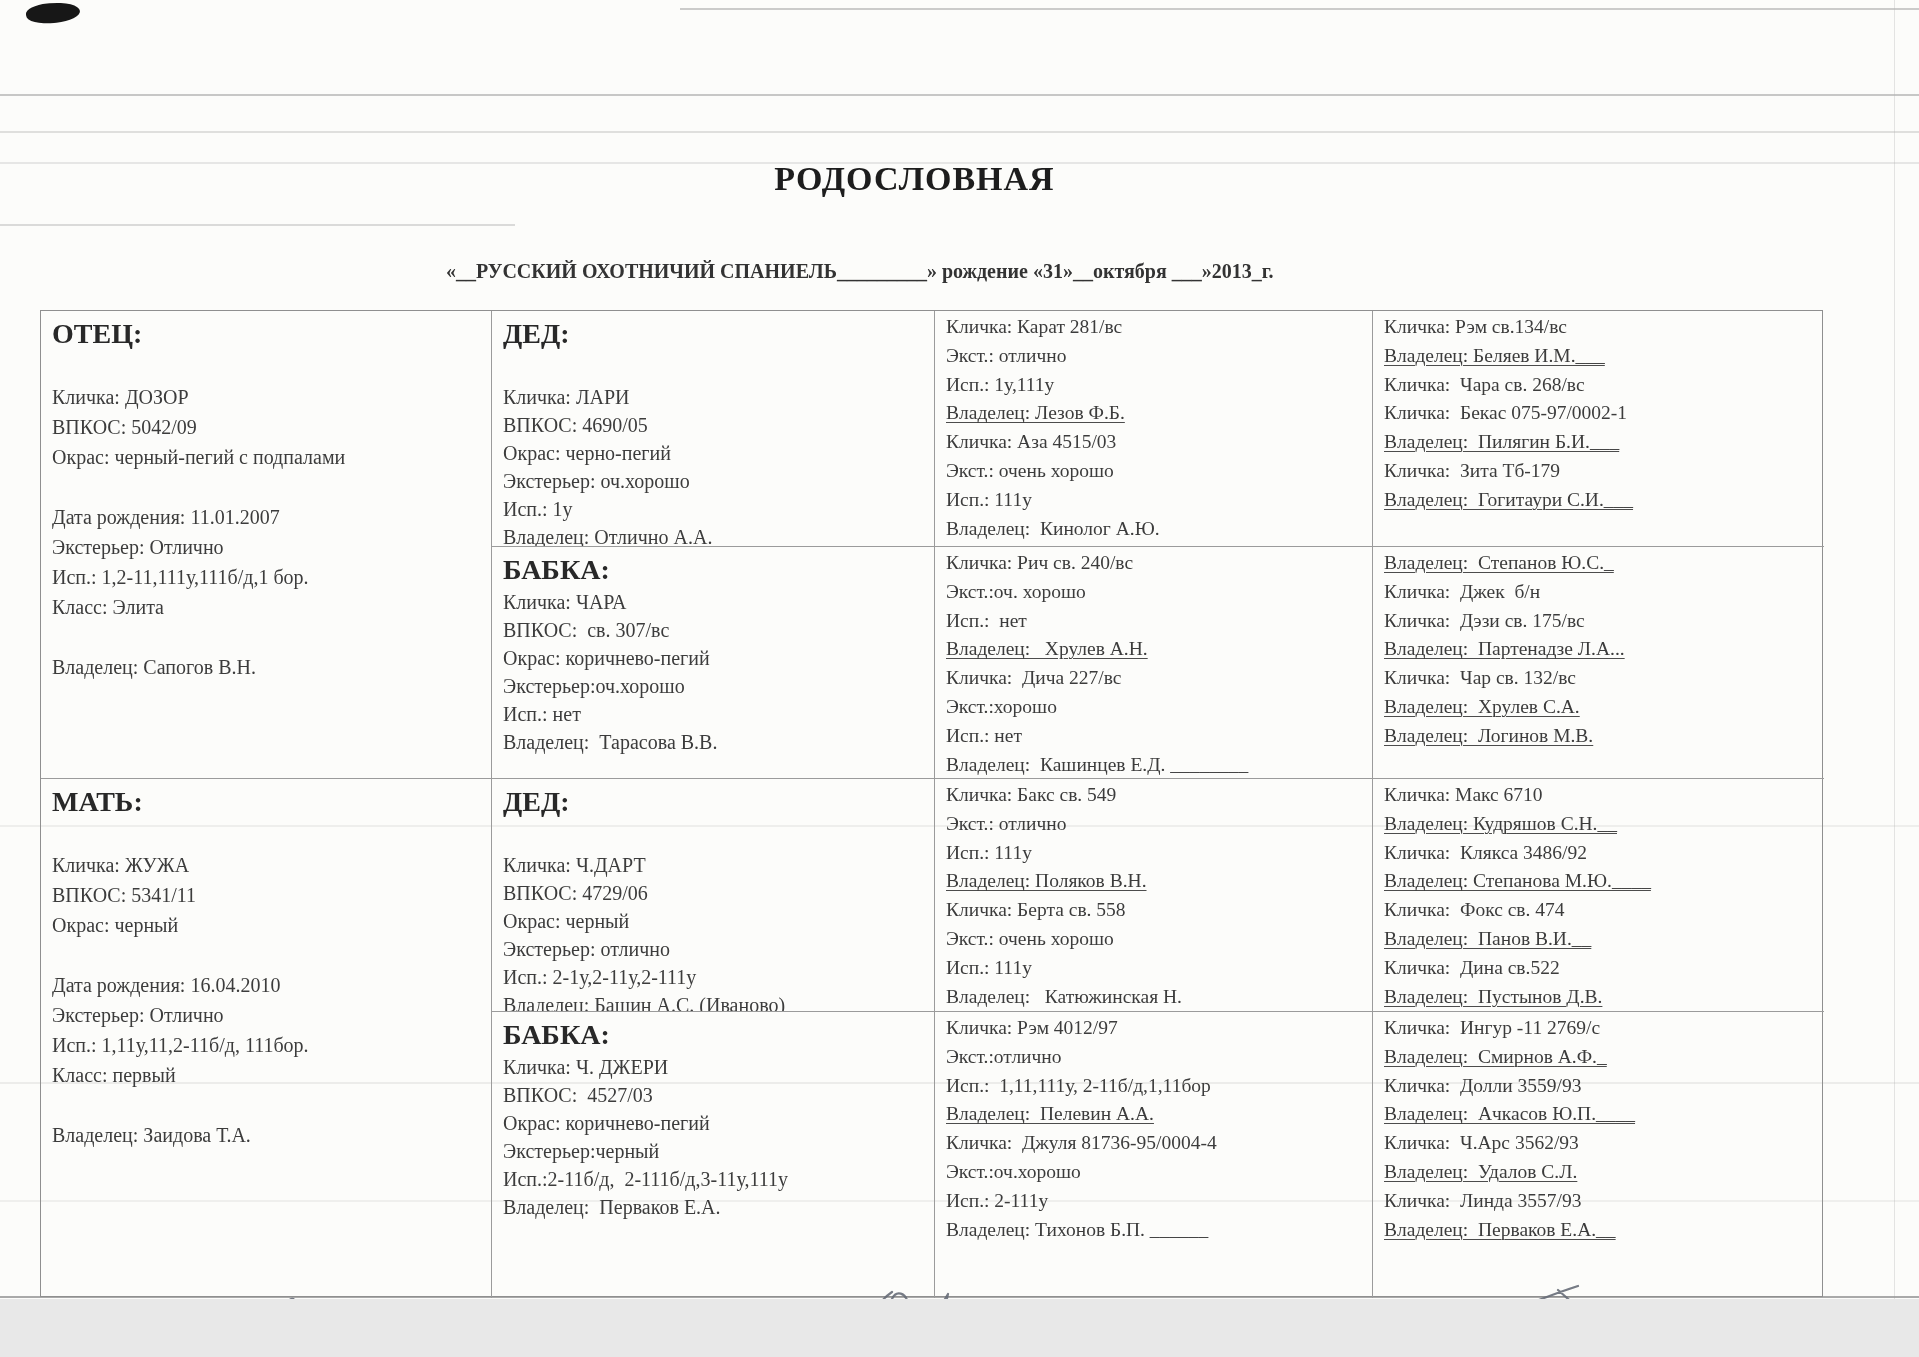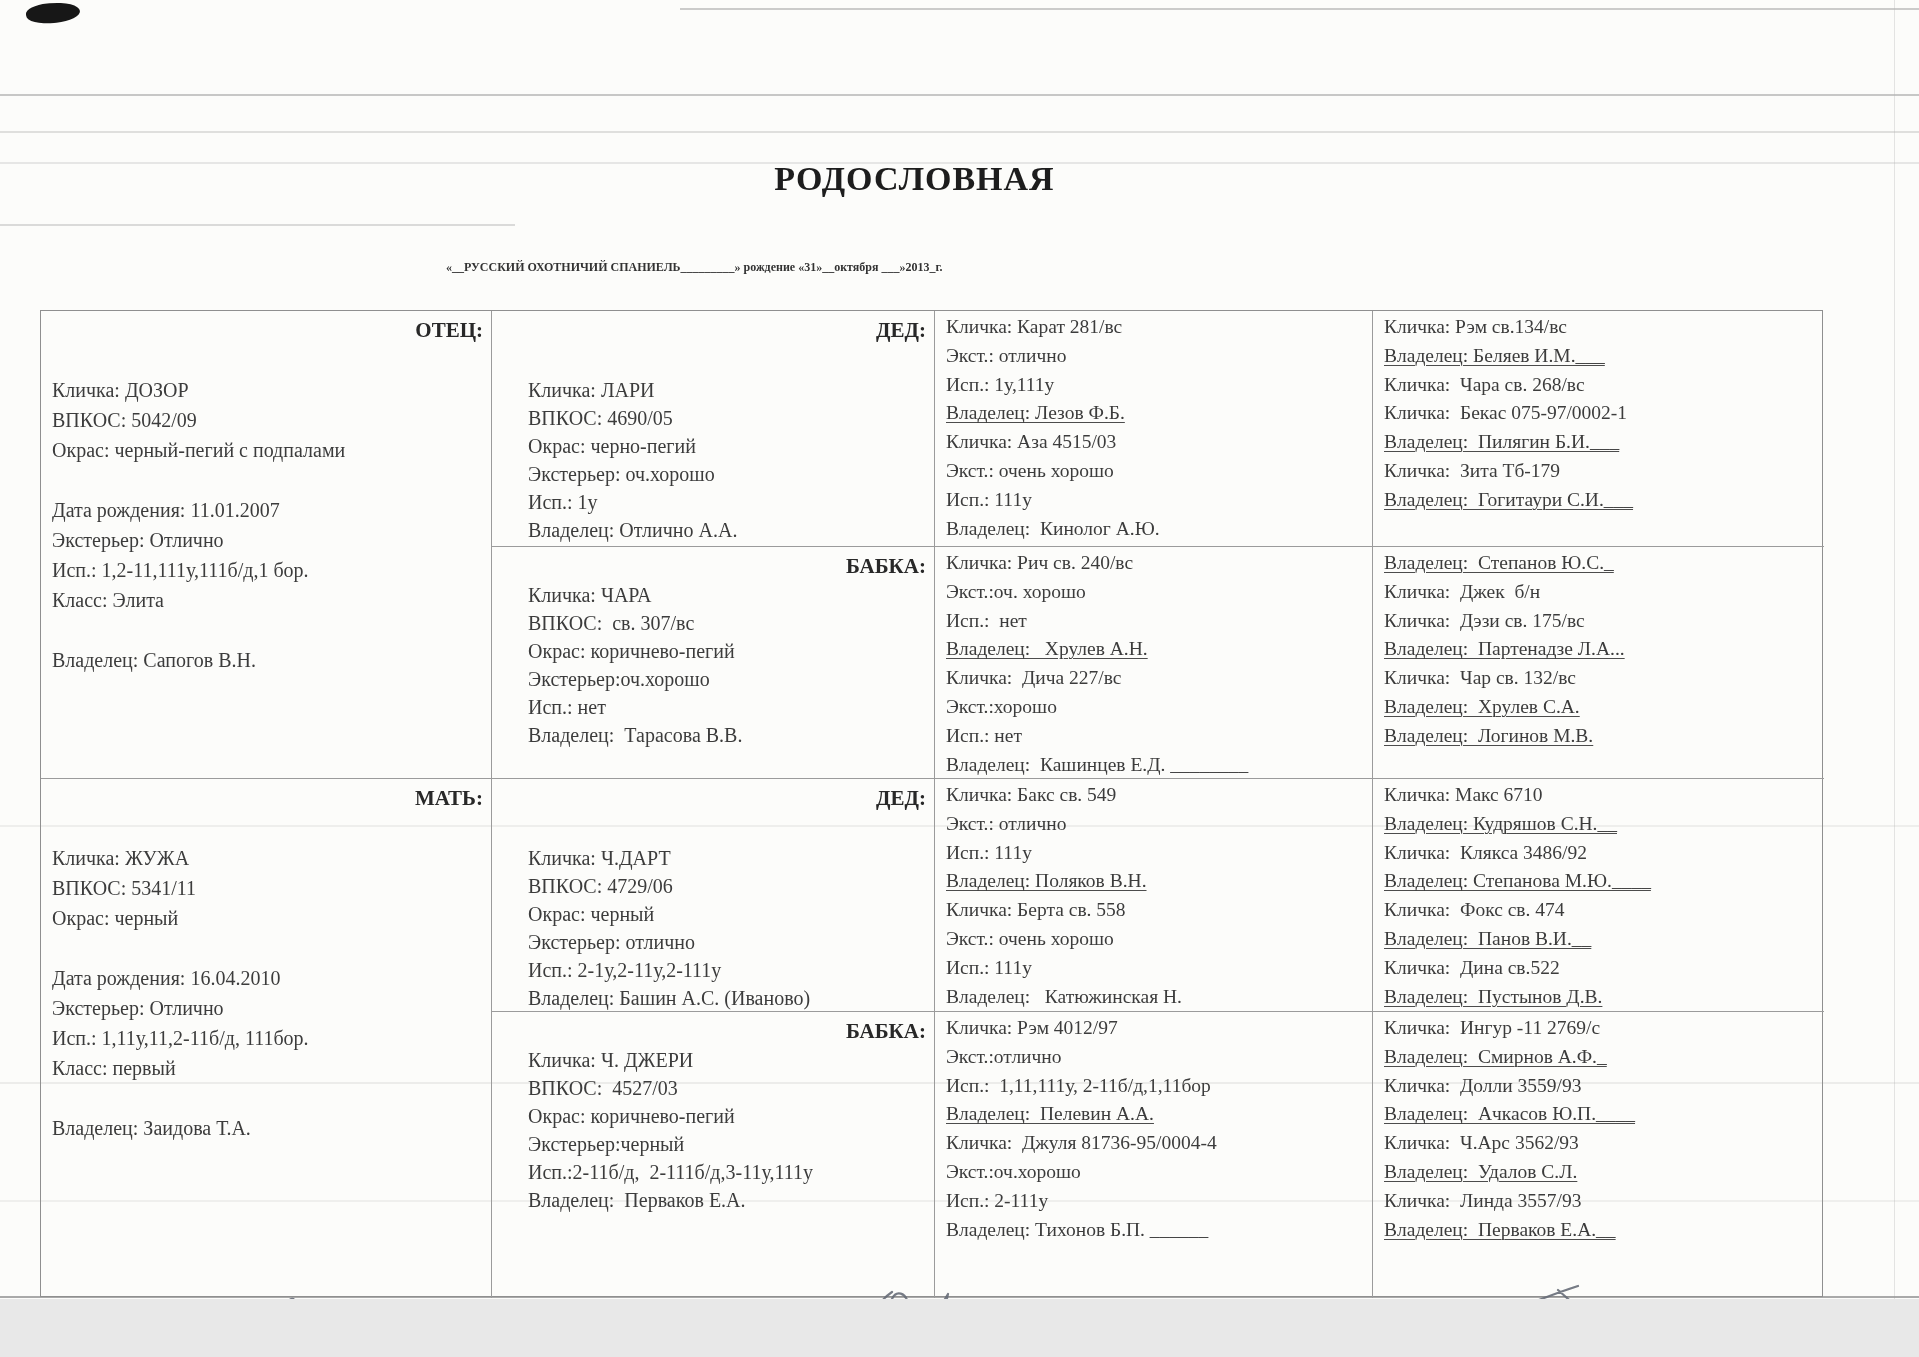--- a/index.html
+++ b/index.html
@@ -20,42 +20,42 @@
   }
   .band{position:absolute;left:0;top:1331px;width:1919px;height:21px;background:#f3eeda;opacity:.85;}
 
   .title{
     position:absolute;left:0;top:160px;width:1919px;margin:0;
     text-align:center;font-size:34px;font-weight:bold;color:#1d1d1d;
     letter-spacing:1px;transform:translateX(-45px);
   }
   .subtitle{
     position:absolute;left:446px;top:260px;
-    font-size:12px;font-weight:bold;color:#333;white-space:pre;
+    font-size:20px;font-weight:bold;color:#333;white-space:pre;
   }
 
   .pedigree{
     position:absolute;left:40px;top:310px;width:1783px;height:987px;
     display:grid;
     grid-template-columns:450px 443px 438px 452px;
     grid-template-rows:235px 232px 233px 287px;
     border:1px solid #8f8f8f;
     box-sizing:border-box;
   }
   .cell{box-sizing:border-box;overflow:hidden;padding:0 8px 0 11px;
         border-left:1px solid #9b9b9b;border-top:1px solid #9b9b9b;}
   .nobl{border-left:none;} .nobt{border-top:none;}
   .c-father{grid-column:1;grid-row:1/3;}
   .c-mother{grid-column:1;grid-row:3/5;}
-  .hdr{font-size:21px;font-weight:bold;text-align:right;color:#282828;padding-top:7px;}
+  .hdr{font-size:28px;font-weight:bold;text-align:left;color:#282828;padding-top:7px;}
   .line{white-space:pre-wrap;color:#3c3c3c;}
   .u{text-decoration:underline;text-underline-offset:3px;text-decoration-thickness:1px;text-decoration-color:#4c4c4c;}
   .parent .line{height:30px;font-size:20px;}
   .parent .lines{margin-top:36px;}
-  .g .line{height:28px;font-size:20px;margin-left:25px;}
+  .g .line{height:28px;font-size:20px;}
   .g.gap-lg .lines{margin-top:36px;}
   .g.gap-sm .lines{margin-top:5px;}
   .gg .line,.ggg .line{height:28.8px;font-size:19.5px;}
   .gg,.ggg{padding-top:5px;}
 
   .f-label{position:absolute;top:1303px;font-size:20px;font-weight:bold;color:#2e2e2e;white-space:pre;}
   .sig{position:absolute;}
   .sig path{stroke:#676d78;stroke-width:2.2;fill:none;stroke-linecap:round;opacity:.9;}
 </style>
 </head>

